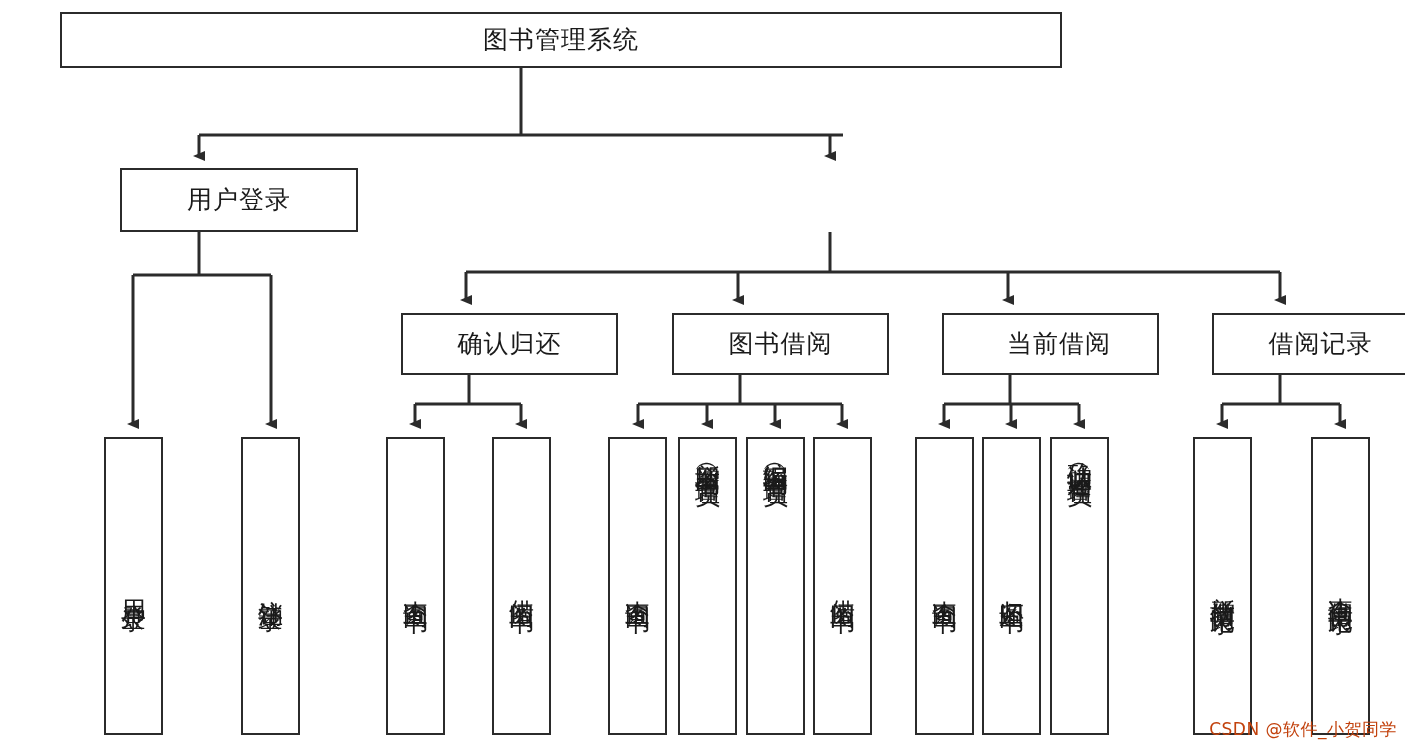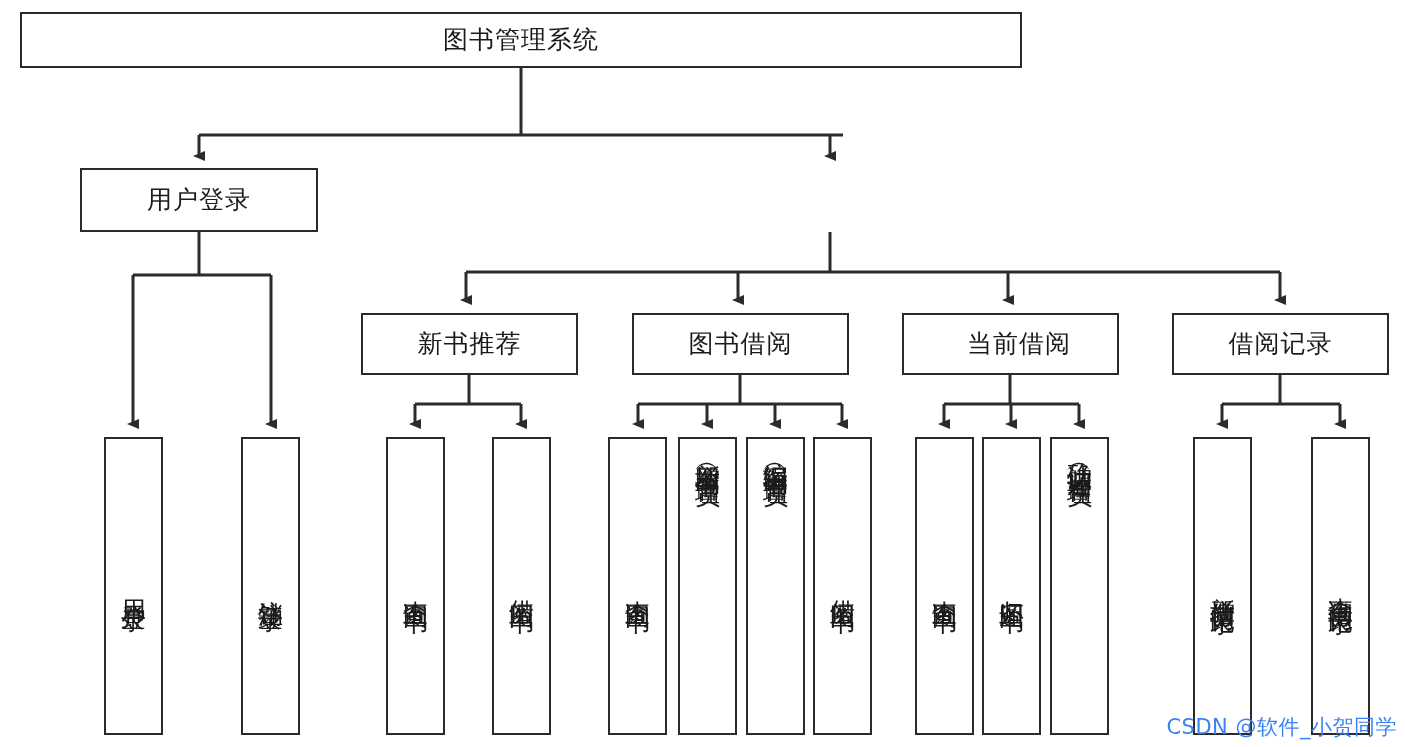--- a/index.html
+++ b/index.html
@@ -34,20 +34,21 @@
     display: flex;
     align-items: center;
     justify-content: center;
     color: #1a1a1a;
     z-index: 2;
   }
   .node.horiz {
     font-size: 25px;
     letter-spacing: 1px;
     line-height: 1.1;
+    margin-left: 40px;
   }
   .node.root {
     font-size: 25px;
   }
   .node.vert {
     align-items: flex-start;
     justify-content: center;
     padding-top: 4px;
   }
   .node.vert .vtext {
@@ -60,22 +61,22 @@
     display: block;
   }
   .node.vert.centered {
     align-items: center;
     padding-top: 0;
   }
   .watermark {
     position: absolute;
     right: 8px;
     bottom: 6px;
-    font-size: 21px;
-    color: #3b82f6;
+    font-size: 17px;
+    color: #c2410c;
     letter-spacing: 0.5px;
     z-index: 5;
     white-space: nowrap;
   }
 </style>
 </head>
 <body>
 
 <div id="canvas">
 
@@ -131,21 +132,21 @@
 
   <div class="node root horiz" style="left:20px; top:12px; width:1002px; height:56px;">
     <span>图书管理系统</span>
   </div>
 
   <div class="node horiz" style="left:80px; top:168px; width:238px; height:64px;">
     <span>用户登录</span>
   </div>
 
   <div class="node horiz" style="left:361px; top:313px; width:217px; height:62px;">
-    <span>新书推荐</span>
+    <span>确认归还</span>
   </div>
   <div class="node horiz" style="left:632px; top:313px; width:217px; height:62px;">
     <span>图书借阅</span>
   </div>
   <div class="node horiz" style="left:902px; top:313px; width:217px; height:62px;padding-left:17px;">
     <span>当前借阅</span>
   </div>
   <div class="node horiz" style="left:1172px; top:313px; width:217px; height:62px;font-family:Liberation Serif, serif;">
     <span>借阅记录</span>
   </div>

